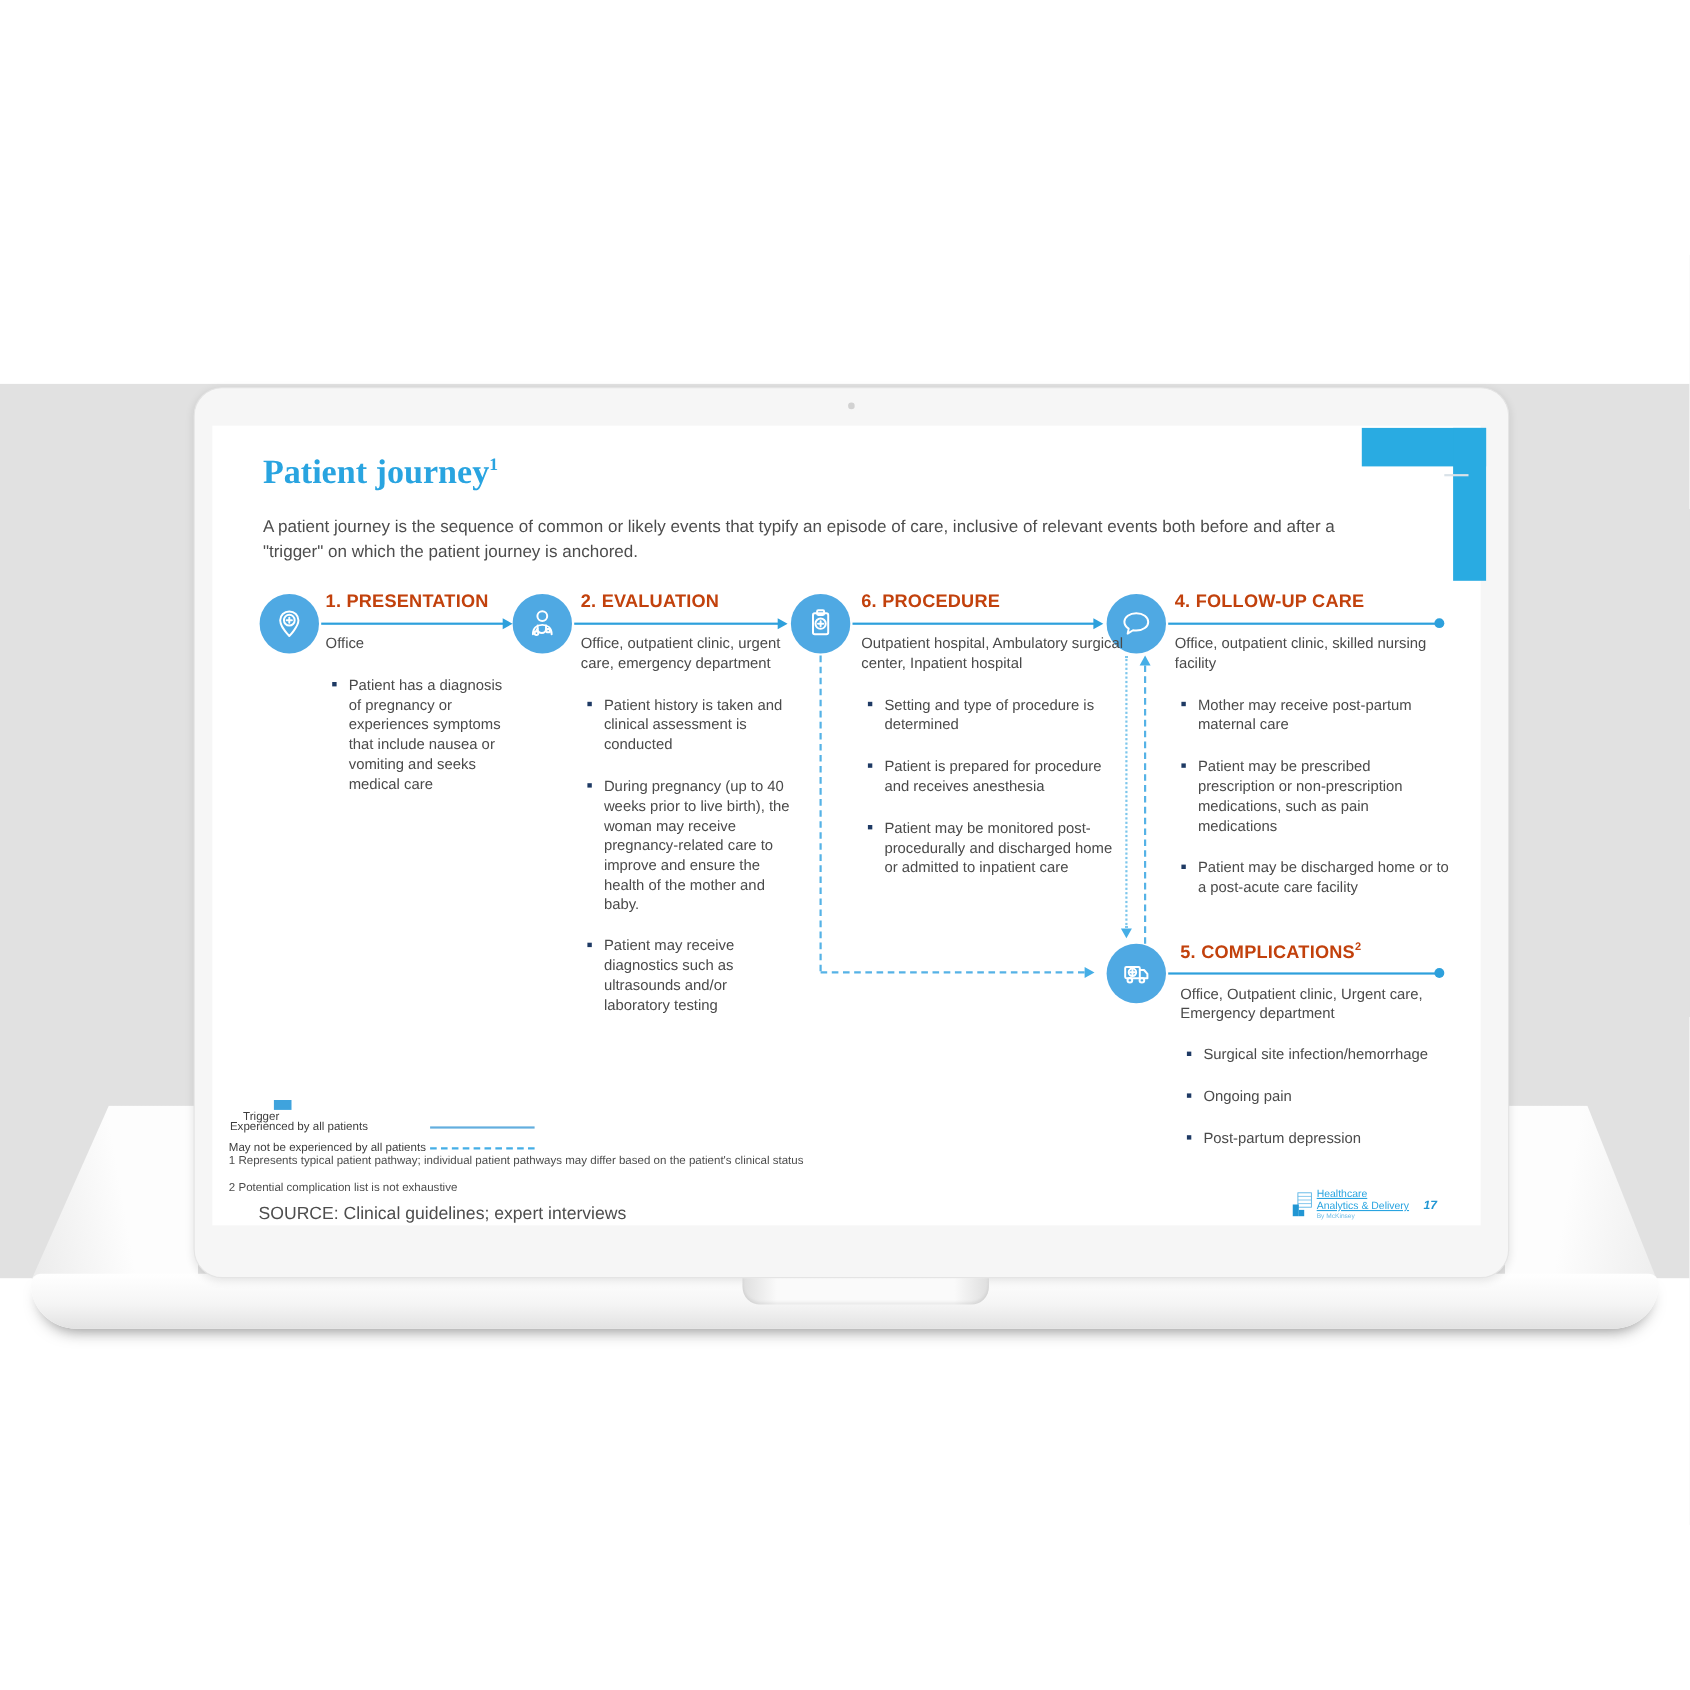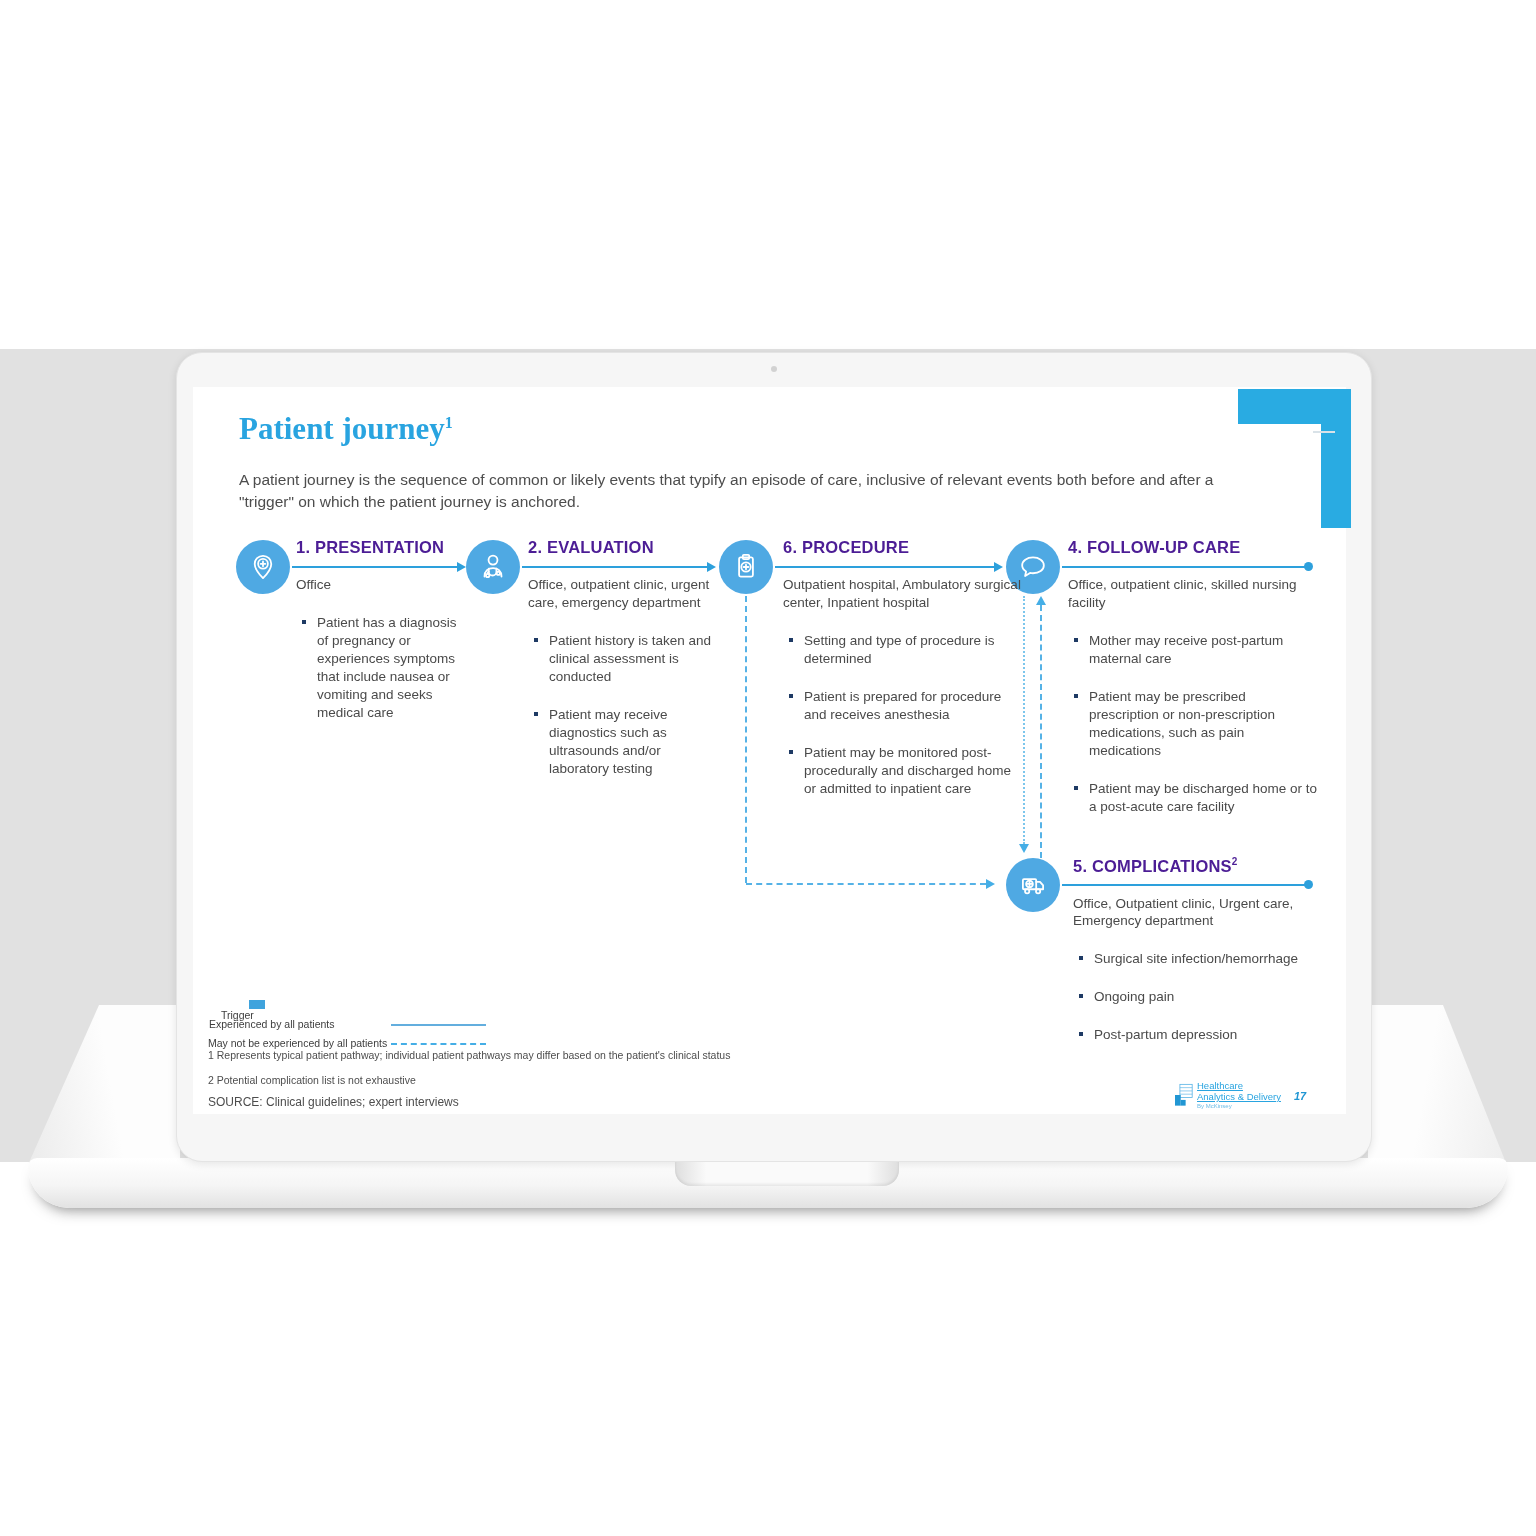--- a/index.html
+++ b/index.html
@@ -45,21 +45,21 @@
   .deco-v { position:absolute; left:1128px; top:2px;  width:30px;  height:139px; background:#29abe2; }
   .deco-tick { position:absolute; left:1120px; top:44px; width:22px; height:2px; background:#d9e2e8; }
 
   
   .node { position:absolute; width:54px; height:54px; border-radius:50%; background:#4fa9e3;
           display:flex; align-items:center; justify-content:center; }
   .node svg { width:34px; height:34px; stroke:#ffffff; fill:none; stroke-width:1.7;
               stroke-linecap:round; stroke-linejoin:round; }
 
   .col { position:absolute; }
-  .stage-h { font-size:16.5px; font-weight:bold; color:#4c1d95; margin:0 0 19px 0; letter-spacing:.2px; }
+  .stage-h { font-size:16.5px; font-weight:bold; color:#c2410c; margin:0 0 19px 0; letter-spacing:.2px; }
   .stage-h sup { font-size:10px; }
   .setting { font-size:13.5px; color:#4a4a4a; line-height:1.33; margin-bottom:7px; }
   ul.bullets { list-style:none; }
   ul.bullets li { position:relative; padding-left:21px; margin-bottom:8px;
                   font-size:13.5px; color:#4a4a4a; line-height:1.33;margin-top:20px; }
   ul.bullets li::before { content:""; position:absolute; left:6px; top:6px; width:4px; height:4px; background:#1e3a64; }
   li.trigger-highlight { background:#4ba7de; color:#ffffff; margin-left:-8px;
                          padding:4px 8px 5px 29px; }
   li.trigger-highlight::before { left:14px; top:10px; }
 
@@ -76,21 +76,21 @@
   .ah-up { position:absolute; width:0; height:0; border-left:5px solid transparent;
            border-right:5px solid transparent; border-bottom:9px solid #45aee6; }
   .enddot { position:absolute; width:9px; height:9px; border-radius:50%; background:#2da0dc; }
 
   
   .legend-label { position:absolute; font-size:10.5px; color:#3d3d3d; }
   .legend-swatch { position:absolute; width:16px; height:9px; background:#3fa3dd; }
   .legend-solid { position:absolute; width:95px; border-top:2px solid #63aede; }
   .legend-dashed { position:absolute; width:95px; border-top:2px dashed #45aee6; }
   .footnote { position:absolute; font-size:10.5px; color:#4d4d4d; }
-  .source { position:absolute; font-size:12px; color:#4d4d4d; }
+  .source { position:absolute; font-size:16px; color:#4d4d4d;margin-left:27px; }
 
   
   .logo-text { position:absolute; font-size:9.5px; line-height:10.5px; color:#29a4e0;text-decoration:underline; }
   .logo-sub { position:absolute; font-size:6px; color:#6cbce6; }
   .page-num { position:absolute; font-size:11px; font-weight:bold; color:#2196d3;font-style:italic; }
 </style>
 </head>
 <body>
 
 <div class="scene">
@@ -177,20 +177,21 @@
         <ul class="bullets">
           <li><span>Patient has a diagnosis of pregnancy or experiences symptoms that include nausea or vomiting and seeks medical care</span></li>
         </ul>
       </div>
 
       <div class="col" style="left:335px;top:151px;width:192px;">
         <h3 class="stage-h"><span>2. EVALUATION</span></h3>
         <div class="setting">Office, outpatient clinic, urgent care, emergency department</div>
         <ul class="bullets">
           <li><span>Patient history is taken and clinical assessment is conducted</span></li>
+          <li><span>During pregnancy (up to 40 weeks prior to live birth), the woman may receive pregnancy-related care to improve and ensure the health of the mother and baby.</span></li>
           <li><span>Patient may receive diagnostics such as ultrasounds and/or laboratory testing</span></li>
         </ul>
       </div>
 
       <div class="col" style="left:590px;top:151px;width:240px;">
         <h3 class="stage-h"><span>6. PROCEDURE</span></h3>
         <div class="setting">Outpatient hospital, Ambulatory surgical center, Inpatient hospital</div>
         <ul class="bullets">
           <li><span>Setting and type of procedure is determined</span></li>
           <li><span>Patient is prepared for procedure and receives anesthesia</span></li>

